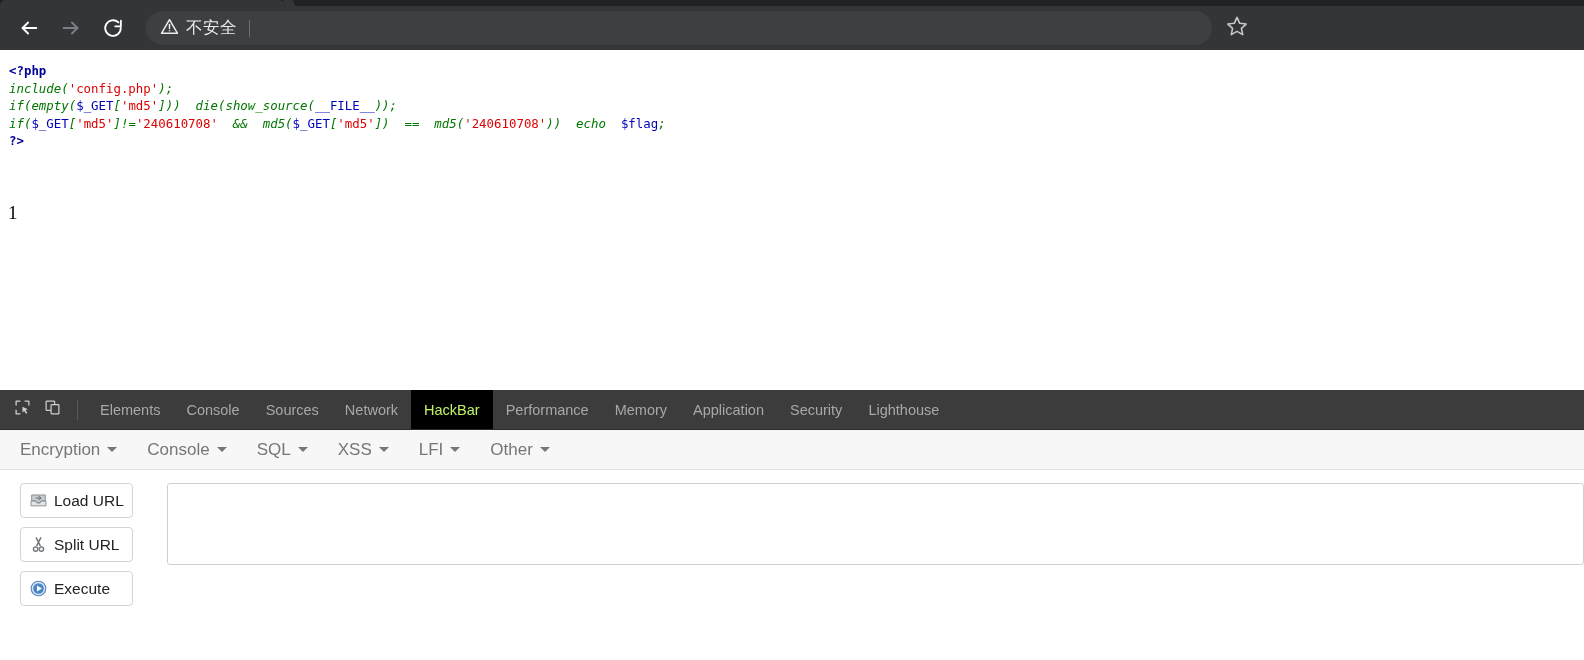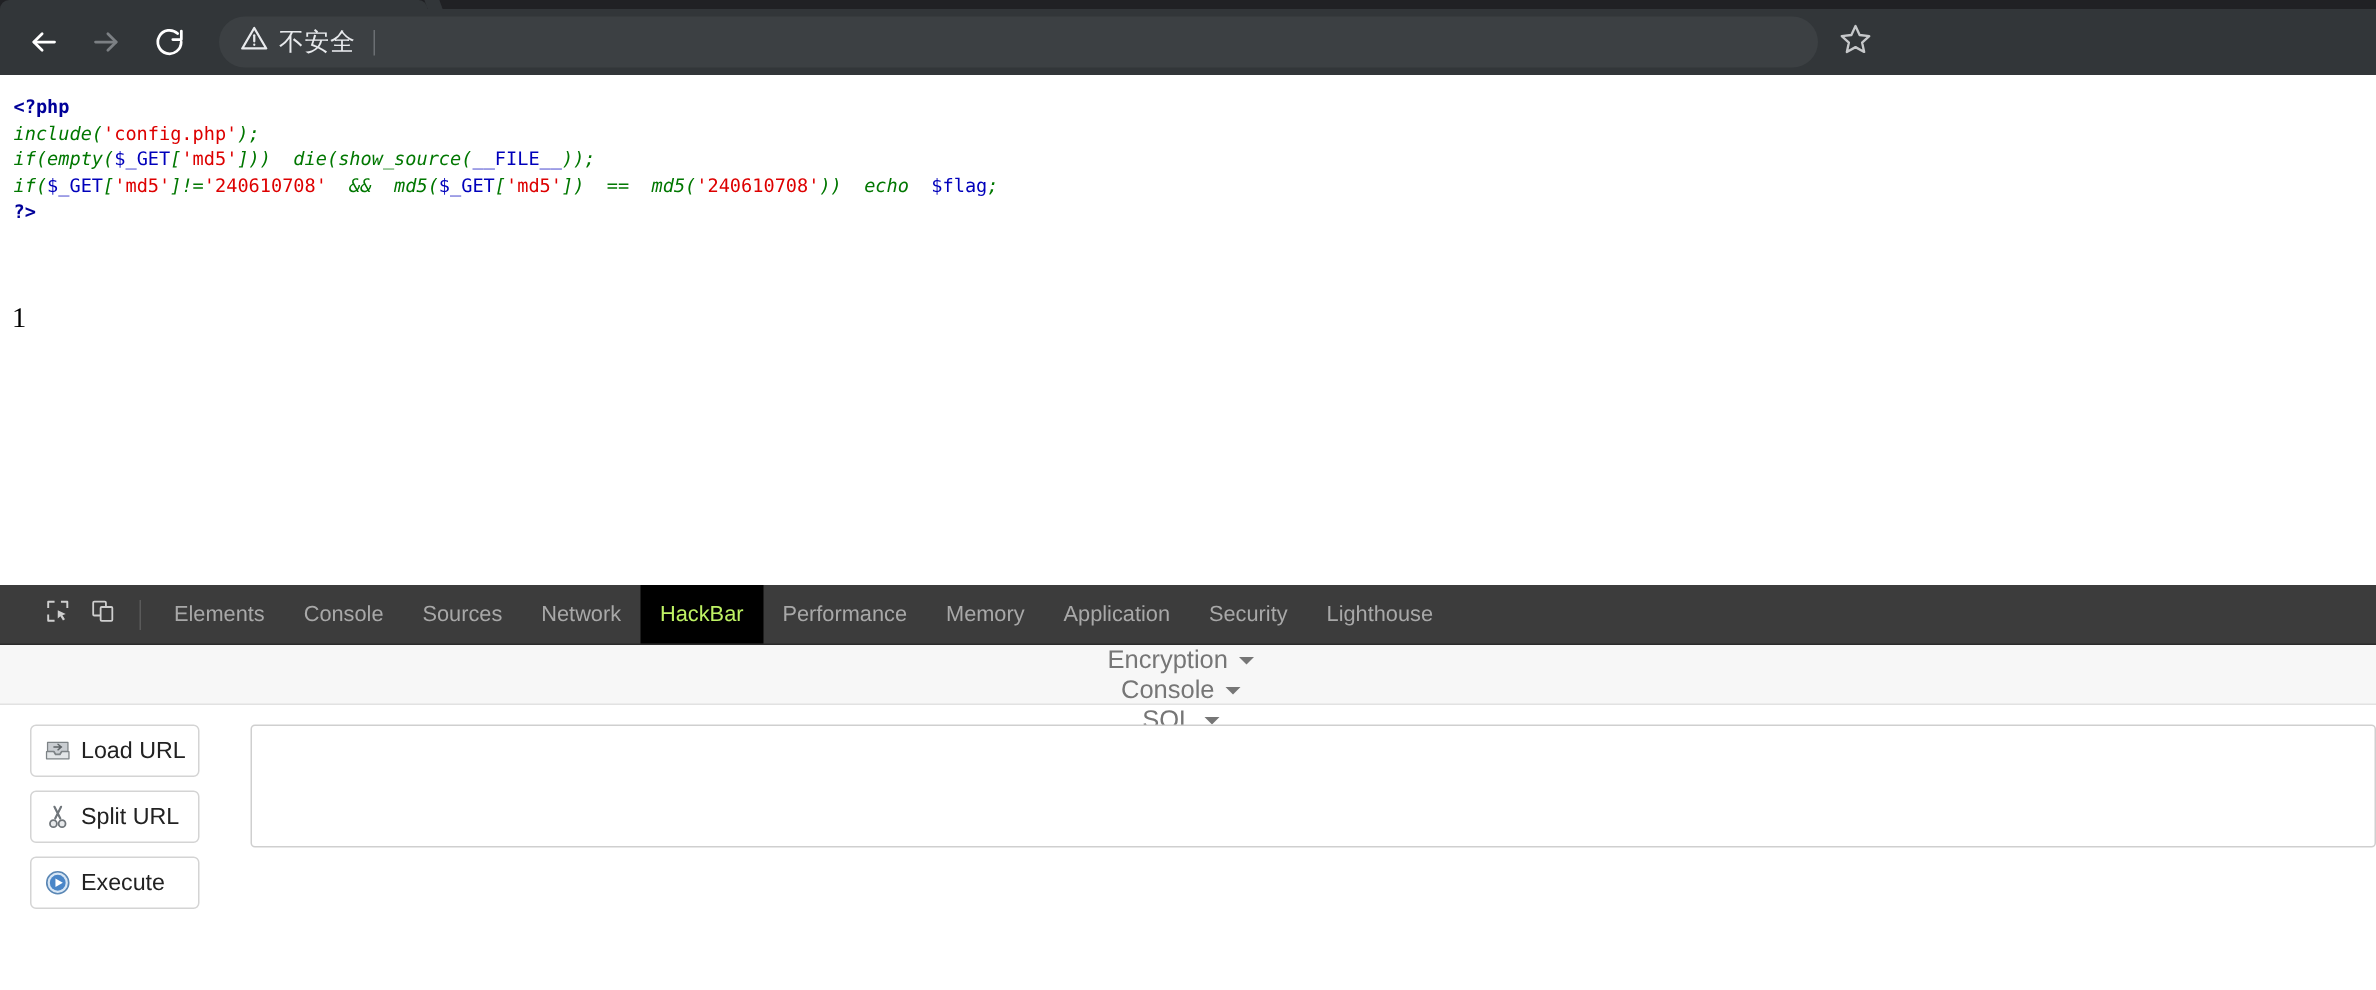--- a/index.html
+++ b/index.html
@@ -129,21 +129,20 @@
     position: absolute; left: 0; top: 390px;
     width: 1584px; height: 270px;
     background: #ffffff;
   }
   #devtools-tabbar {
     position: relative;
     width: 1584px; height: 40px;
     background: #3c3c3c;
     display: flex; align-items: stretch;
     border-bottom: 1px solid #2a2a2a;
-    padding-left: 16px;
   }
   .dt-icon-btn {
     width: 30px;
     display: flex; align-items: center; justify-content: center;
     cursor: pointer;
   }
   .dt-icon-btn:first-child { margin-left: 7px; }
   #dt-icon-sep {
     width: 1px; height: 20px;
     background: #5a5a5a;
@@ -169,21 +168,20 @@
     width: 1584px; height: 229px;
     background: #ffffff;
   }
   #hb-menubar {
     position: relative;
     height: 40px;
     background: #f7f7f7;
     border-bottom: 1px solid #e2e2e2;
     display: flex; align-items: center;
     padding-left: 20px;
-    flex-direction: column;
   }
   .hb-menu {
     display: flex; align-items: center;
     color: #767676;
     font-size: 17px;
     margin-right: 30px;
     cursor: pointer;
     white-space: nowrap;
   }
   .caret {

